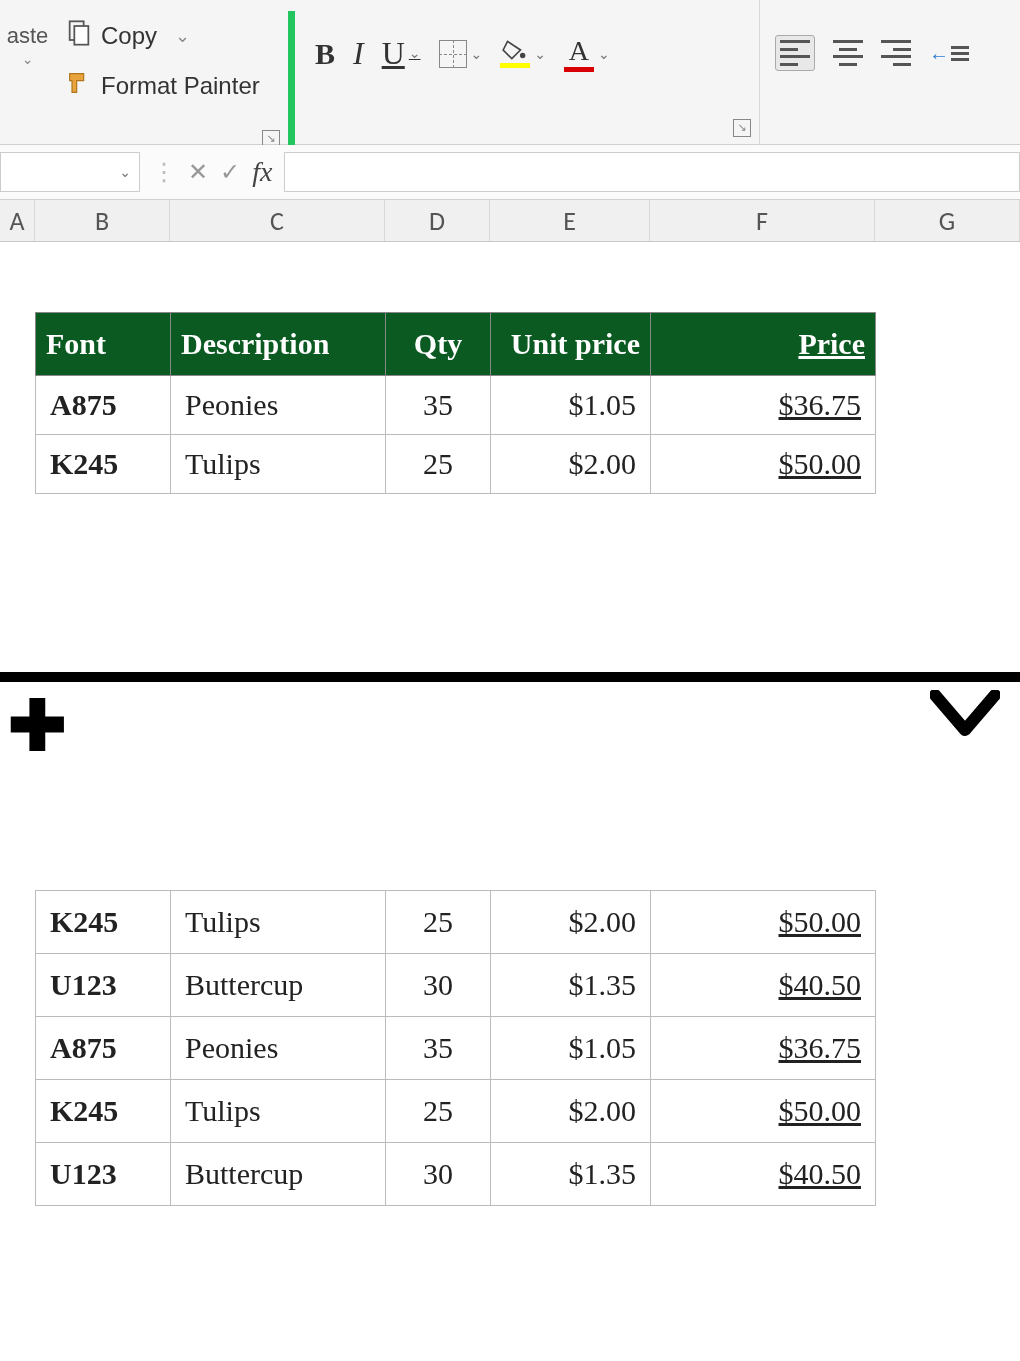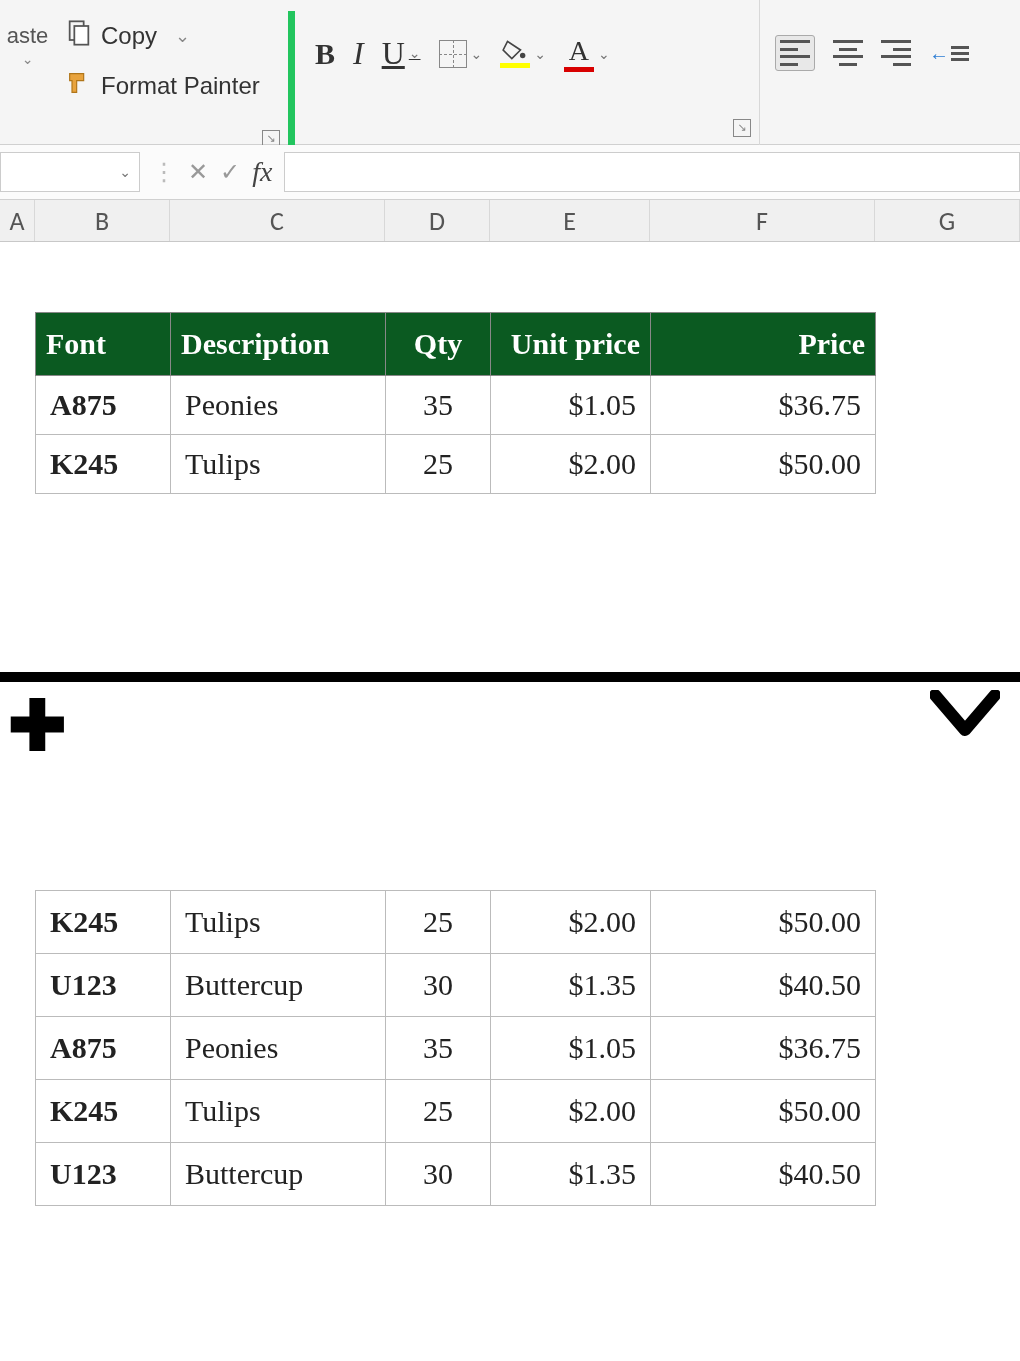--- a/index.html
+++ b/index.html
@@ -229,21 +229,21 @@
   .data-table td {
     font-size: 30px;
     padding: 12px 14px;
     border: 1px solid #bbb;
     color: #222;
   }
   .col-item { width: 135px; text-align:left; padding-left:18px;font-weight:bold;}
   .col-desc { width: 215px; text-align:left; padding-left:18px;}
   .col-qty  { width: 105px; text-align:center;}
   .col-unit { width: 160px; text-align:right; padding-right:18px;margin-top:40px;}
-  .col-price{ width: 225px; text-align:right; padding-right:30px;}
+  .col-price{ width: 225px; text-align:right; padding-right:30px;text-decoration:underline;}
 
   
   .overlay {
     position: absolute;
     left: 0;
     top: 472px;
     width: 1020px;
     height: 387px;
     background: #f7385f;
     z-index: 10;

